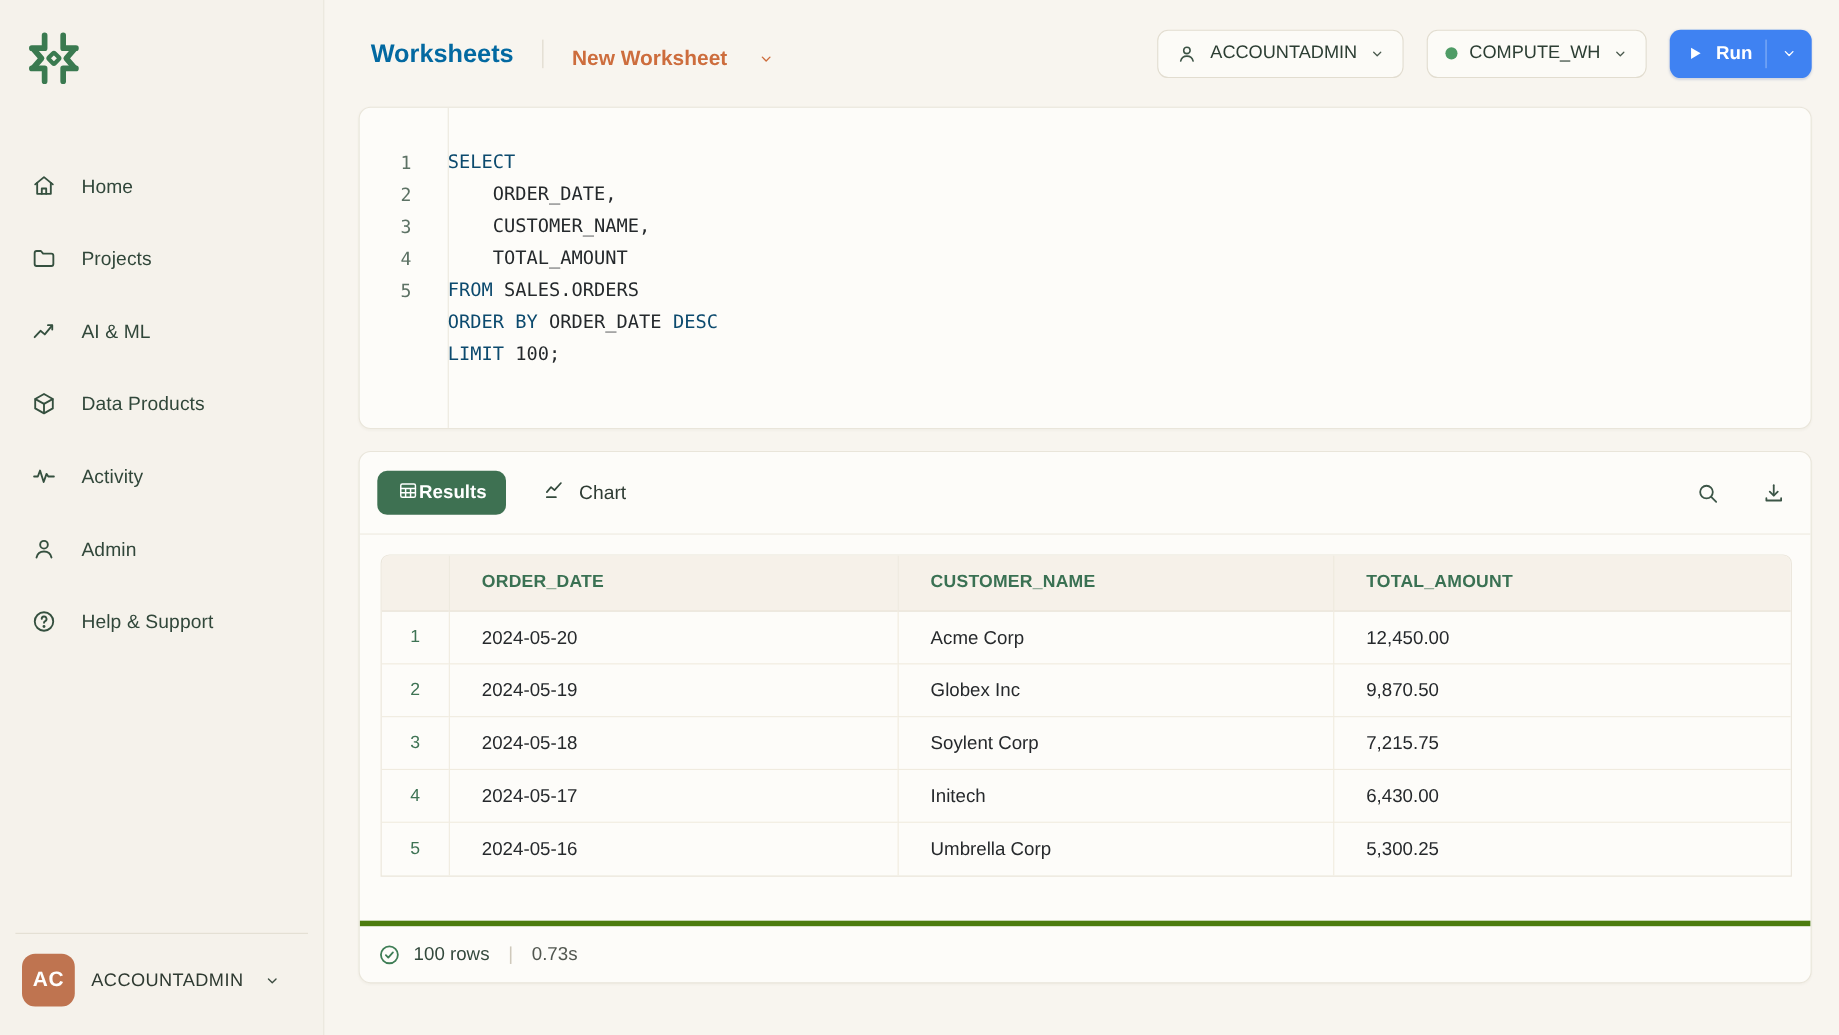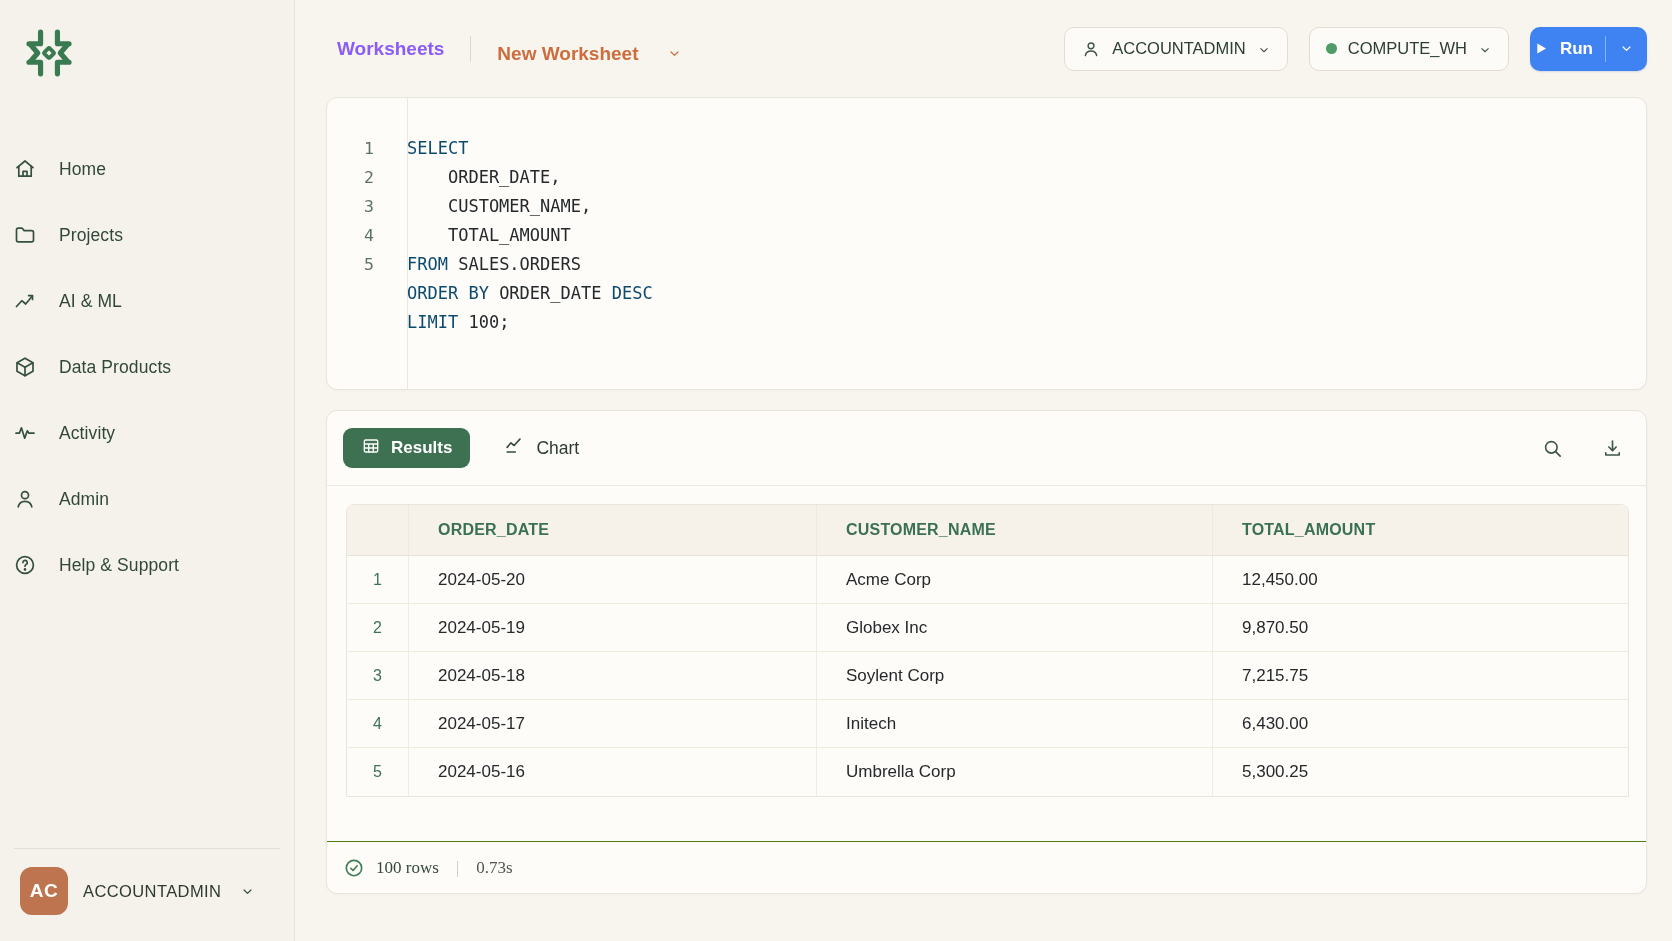--- a/index.html
+++ b/index.html
@@ -11,62 +11,62 @@
   }
   
   .sidebar{
     width:295px;flex-shrink:0;box-sizing:border-box;
     background:#f5f2eb;border-right:1px solid #e7e3d8;
     display:flex;flex-direction:column;padding:26px 0 22px;
   }
   .logo-wrap{margin-left:22px;width:54px;height:54px;}
   .logo-wrap svg{width:54px;height:54px;stroke:#3a7a50;fill:none;stroke-linecap:round;stroke-linejoin:round;}
   .nav{margin-top:56px;display:flex;flex-direction:column;}
-  .nav-item{display:flex;align-items:center;gap:22px;height:66px;padding:0 13px;cursor:pointer;}
+  .nav-item{display:flex;align-items:center;gap:22px;height:66px;padding:0 28px;cursor:pointer;}
   .nav-icon{width:24px;height:24px;color:#35503f;flex-shrink:0;}
   .nav-icon svg{width:24px;height:24px;stroke:currentColor;fill:none;stroke-width:1.7;stroke-linecap:round;stroke-linejoin:round;}
   .nav-label{font-size:17.5px;color:#31473a;letter-spacing:.1px;}
   .sidebar-spacer{flex:1;}
   .user-row{
     margin:0 14px;border-top:1px solid #e3ded2;padding:18px 6px 4px;
     display:flex;align-items:center;gap:15px;cursor:pointer;
   }
   .avatar{
     width:48px;height:48px;border-radius:12px;background:#bf7450;color:#fff;
     display:flex;align-items:center;justify-content:center;
     font-size:19px;font-weight:700;letter-spacing:.5px;flex-shrink:0;
   }
   .user-role{font-size:16.5px;color:#2e3a31;letter-spacing:.4px;font-weight:500;}
   .chev{width:15px;height:15px;flex-shrink:0;}
   .chev svg{width:15px;height:15px;stroke:currentColor;fill:none;stroke-width:2;stroke-linecap:round;stroke-linejoin:round;}
   .user-row .chev{color:#3c4c40;margin-left:4px;}
   
   .main{flex:1;display:flex;flex-direction:column;box-sizing:border-box;padding:0 25px 0 31px;background:#f8f5ef;}
   .topbar{height:97px;display:flex;align-items:center;padding-left:11px;flex-shrink:0;}
-  .crumb{font-size:19px;font-weight:700;color:#8b5cf6;cursor:pointer;}
+  .crumb{font-size:23px;font-weight:700;color:#0369a1;cursor:pointer;}
   .crumb-divider{width:1px;height:26px;background:#ddd8cb;margin:0 26px;}
   .ws-title{display:flex;align-items:center;gap:28px;cursor:pointer;color:#cd6d3d;margin-top:10px;}
   .ws-title .t{font-size:19px;font-weight:600;}
   .ws-title .chev{color:#cd6d3d;}
   .topbar-right{margin-left:auto;display:flex;align-items:center;gap:21px;}
   .pill{
     height:44px;box-sizing:border-box;border:1px solid #e2ddd0;border-radius:10px;
     background:#fcfbf7;display:flex;align-items:center;gap:11px;padding:0 16px;
     font-size:16.5px;font-weight:500;color:#2c3e33;cursor:pointer;
   }
   .pill .p-icon{width:20px;height:20px;color:#3c5345;}
   .pill .p-icon svg{width:20px;height:20px;stroke:currentColor;fill:none;stroke-width:1.7;stroke-linecap:round;stroke-linejoin:round;}
   .pill .chev{color:#4a5a4e;width:14px;height:14px;}
   .pill .chev svg{width:14px;height:14px;}
   .wh-dot{width:11px;height:11px;border-radius:50%;background:#4f9c66;flex-shrink:0;}
   .run-btn{
     height:44px;border-radius:10px;background:#3f82f2;color:#fff;display:flex;
     align-items:center;cursor:pointer;box-shadow:0 1px 2px rgba(40,80,160,.18);
   }
-  .run-main{display:flex;align-items:center;gap:11px;padding:0 12px 0 2px;height:100%;}
+  .run-main{display:flex;align-items:center;gap:11px;padding:0 12px 0 14px;height:100%;}
   .play-icon svg{width:17px;height:17px;display:block;}
   .run-label{font-size:17px;font-weight:600;}
   .run-sep{width:1px;height:26px;background:rgba(255,255,255,.4);}
   .run-caret{padding:0 13px;height:100%;display:flex;align-items:center;color:#fff;}
   
   .card{
     background:#fdfcf9;border:1px solid #e9e5da;border-radius:11px;
     box-shadow:0 1px 2px rgba(60,55,40,.03);
   }
   .editor-card{height:291px;flex-shrink:0;position:relative;overflow:hidden;}
@@ -74,21 +74,21 @@
   .code-area{position:relative;padding-top:36px;font-family:"DejaVu Sans Mono",monospace;font-size:17px;line-height:29px;cursor:text;}
   .code-line{display:flex;}
   .ln{width:80px;flex-shrink:0;box-sizing:border-box;text-align:right;padding-right:33px;color:#5d7265;font-size:16.5px;}
   .code{white-space:pre;color:#25292c;}
   .code .kw{color:#0c4a6e;}
   
   .results-card{flex:1;margin-top:20px;margin-bottom:47px;display:flex;flex-direction:column;overflow:hidden;}
   .tabbar{height:74px;flex-shrink:0;display:flex;align-items:center;padding:0 22px 0 16px;border-bottom:1px solid #eee9df;}
   .tab-results{
     height:40px;border-radius:9px;background:#3e7152;color:#fff;display:flex;
-    align-items:center;gap:10px;padding:0 18px;font-size:17px;font-weight:600;cursor:pointer;
+    align-items:center;padding:0 18px;font-size:17px;font-weight:600;cursor:pointer;
   }
   .tab-results .t-icon svg{width:20px;height:20px;stroke:#fff;fill:none;stroke-width:1.6;stroke-linecap:round;stroke-linejoin:round;}
   .tab-chart{margin-left:33px;display:flex;align-items:center;gap:11px;color:#2e3b33;font-size:17.5px;cursor:pointer;}
   .tab-chart .t-icon{color:#33493c;}
   .tab-chart .t-icon svg{width:22px;height:22px;stroke:currentColor;fill:none;stroke-width:1.7;stroke-linecap:round;stroke-linejoin:round;}
   .tabbar-icons{margin-left:auto;display:flex;align-items:center;gap:37px;color:#3c5547;}
   .tool-icon{width:23px;height:23px;cursor:pointer;}
   .tool-icon svg{width:23px;height:23px;stroke:currentColor;fill:none;stroke-width:1.7;stroke-linecap:round;stroke-linejoin:round;}
   .table-wrap{margin:18px 17px 0 19px;}
   table{width:100%;border-collapse:separate;border-spacing:0;table-layout:fixed;}
@@ -101,22 +101,22 @@
   th.rn-h{width:61px;padding:0;cursor:default;}
   th+th{border-left:1px solid #eee9de;}
   td{
     height:48px;box-sizing:border-box;font-size:17px;color:#26292c;
     padding:0 0 0 29px;border-bottom:1px solid #f0ebdf;
   }
   td+td{border-left:1px solid #f0ebdf;}
   td.rn{color:#3e7354;text-align:center;padding:0;font-size:16px;}
   tr:last-child td{border-bottom:none;}
   .statusbar{
-    margin-top:auto;border-top:1px solid #4d7c0f;height:51px;flex-shrink:0;
-    display:flex;align-items:center;padding-left:16px;font-family:Liberation Serif, serif;
+    margin-top:auto;border-top:5px solid #4d7c0f;height:51px;flex-shrink:0;
+    display:flex;align-items:center;padding-left:16px;
   }
   .status-check{width:22px;height:22px;color:#3e7d55;}
   .status-check svg{width:22px;height:22px;stroke:currentColor;fill:none;stroke-width:1.8;stroke-linecap:round;stroke-linejoin:round;}
   .status-rows{margin-left:11px;font-size:17px;font-weight:500;color:#33493c;}
   .status-sep{margin:0 17px;color:#cfc9bb;font-size:17px;}
   .status-time{font-size:17px;color:#51564f;}
 </style>
 </head>
 <body>
 

